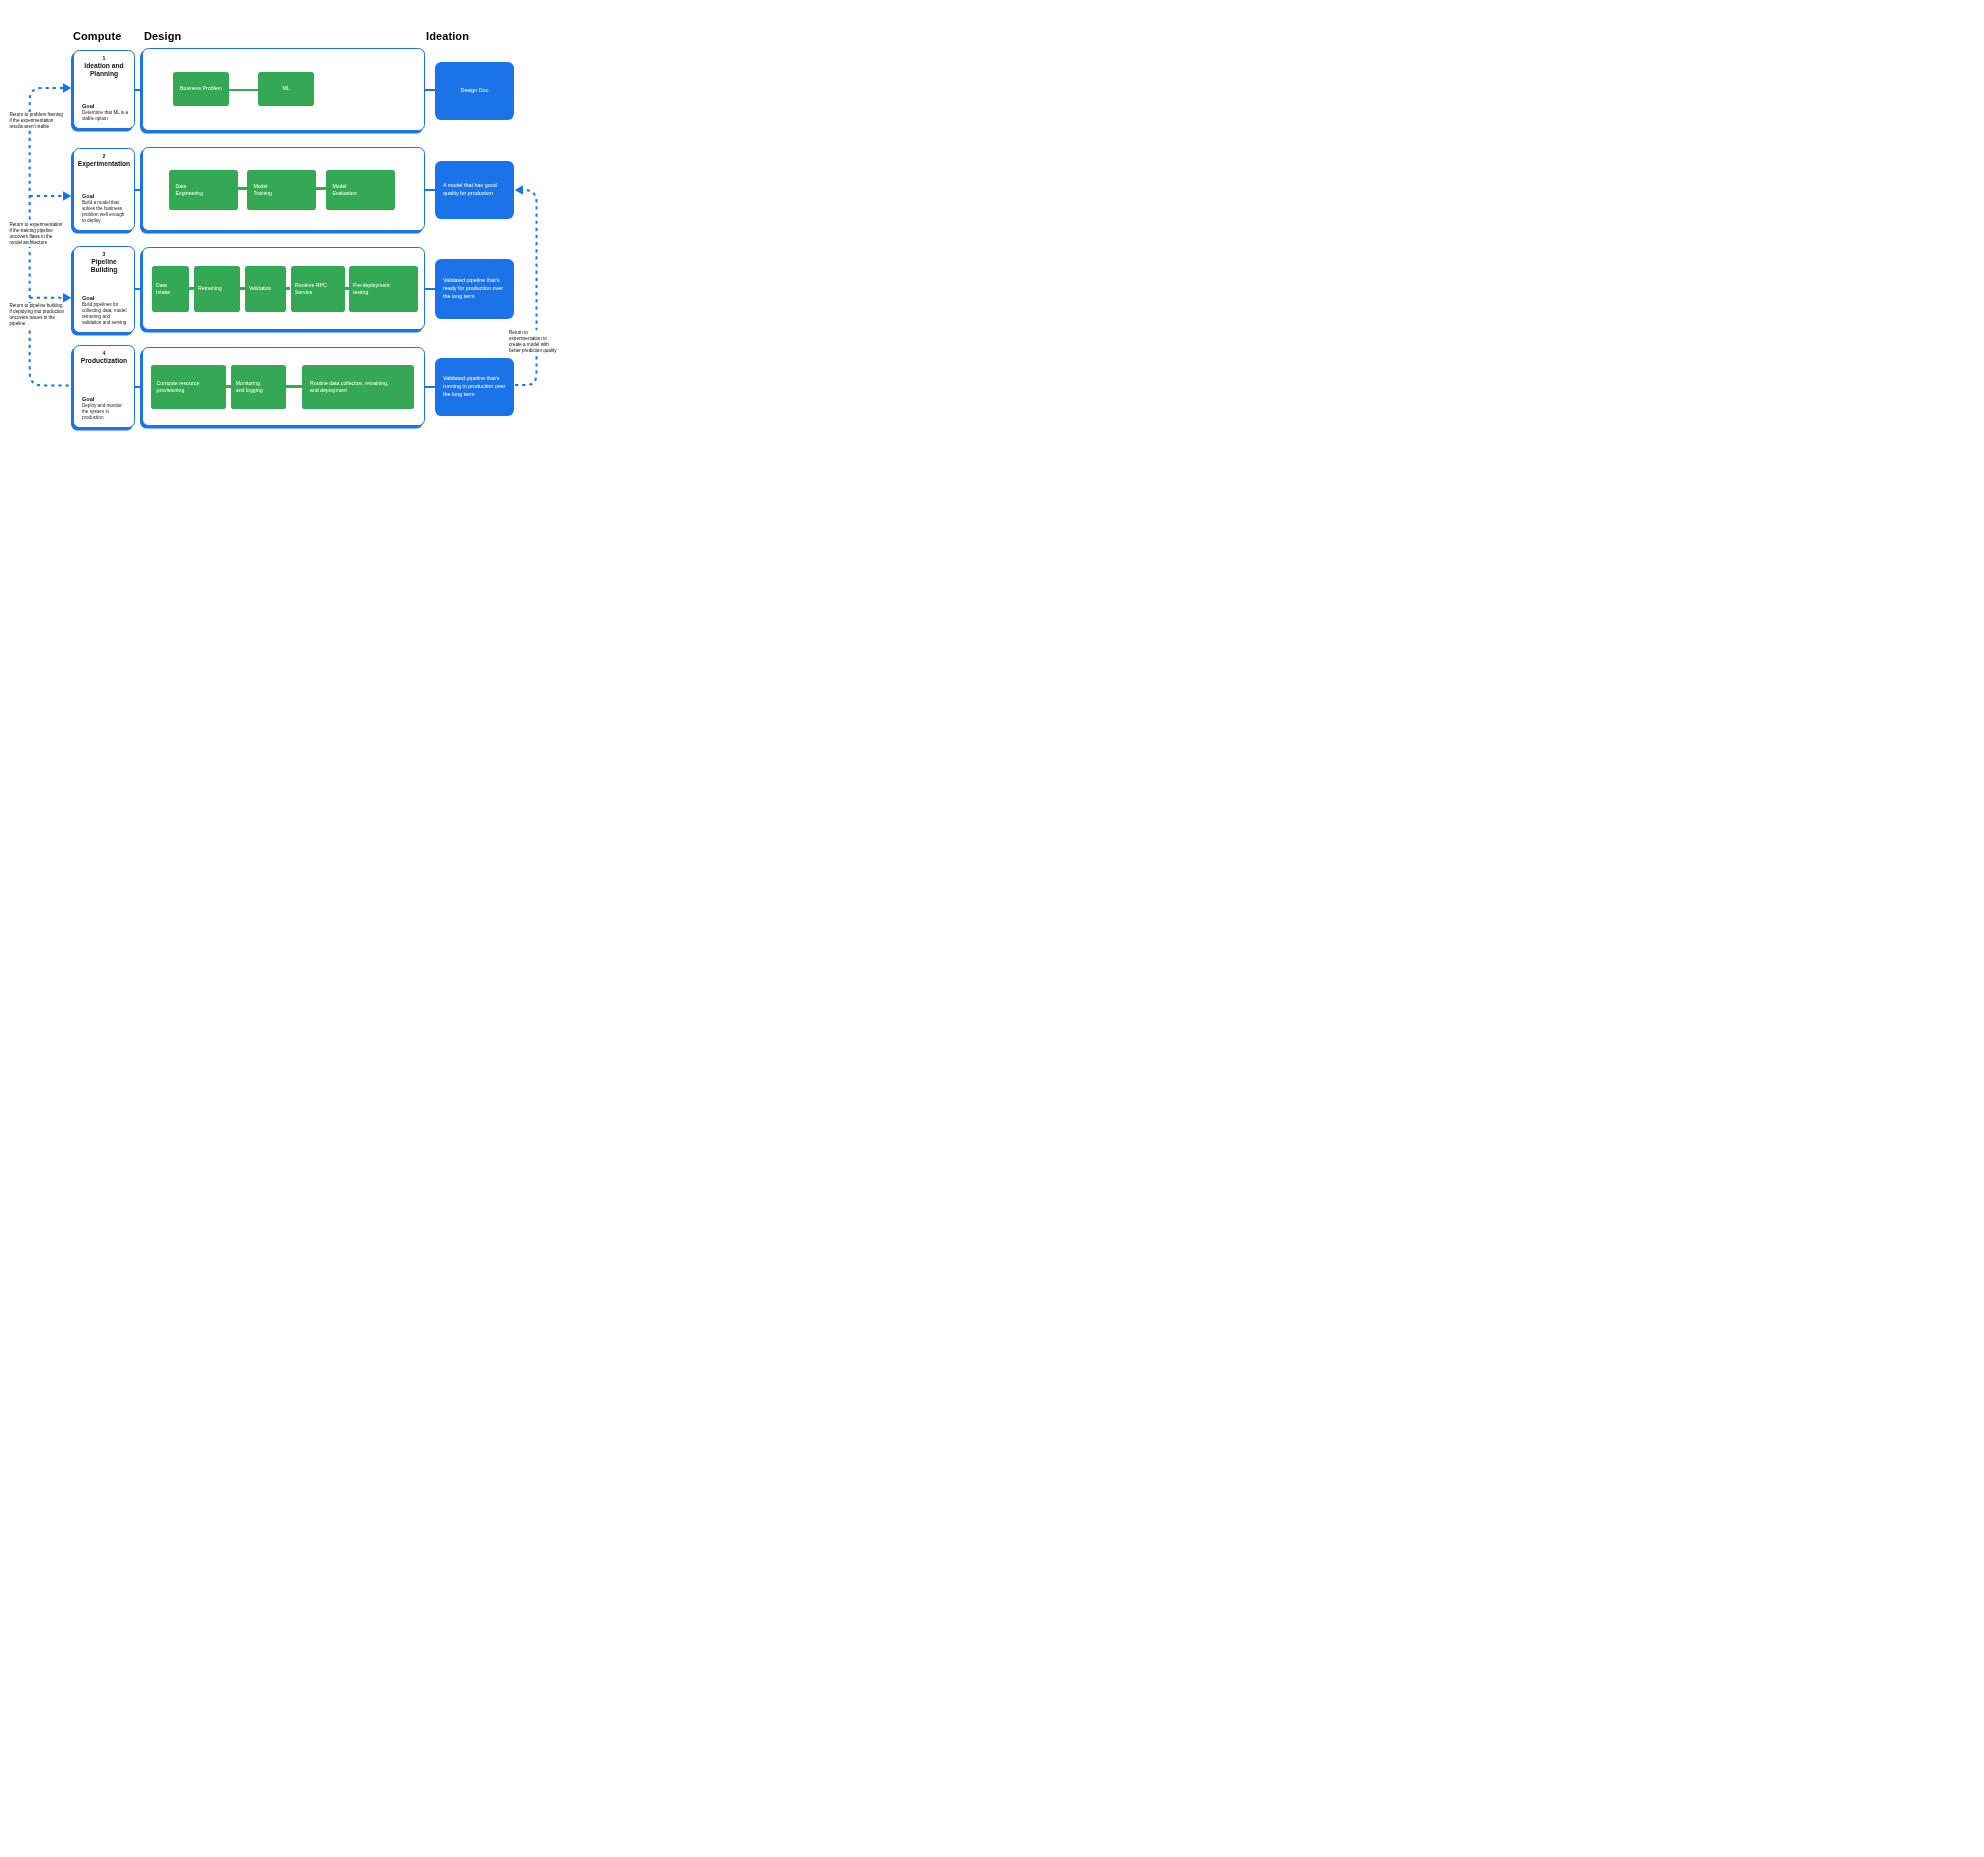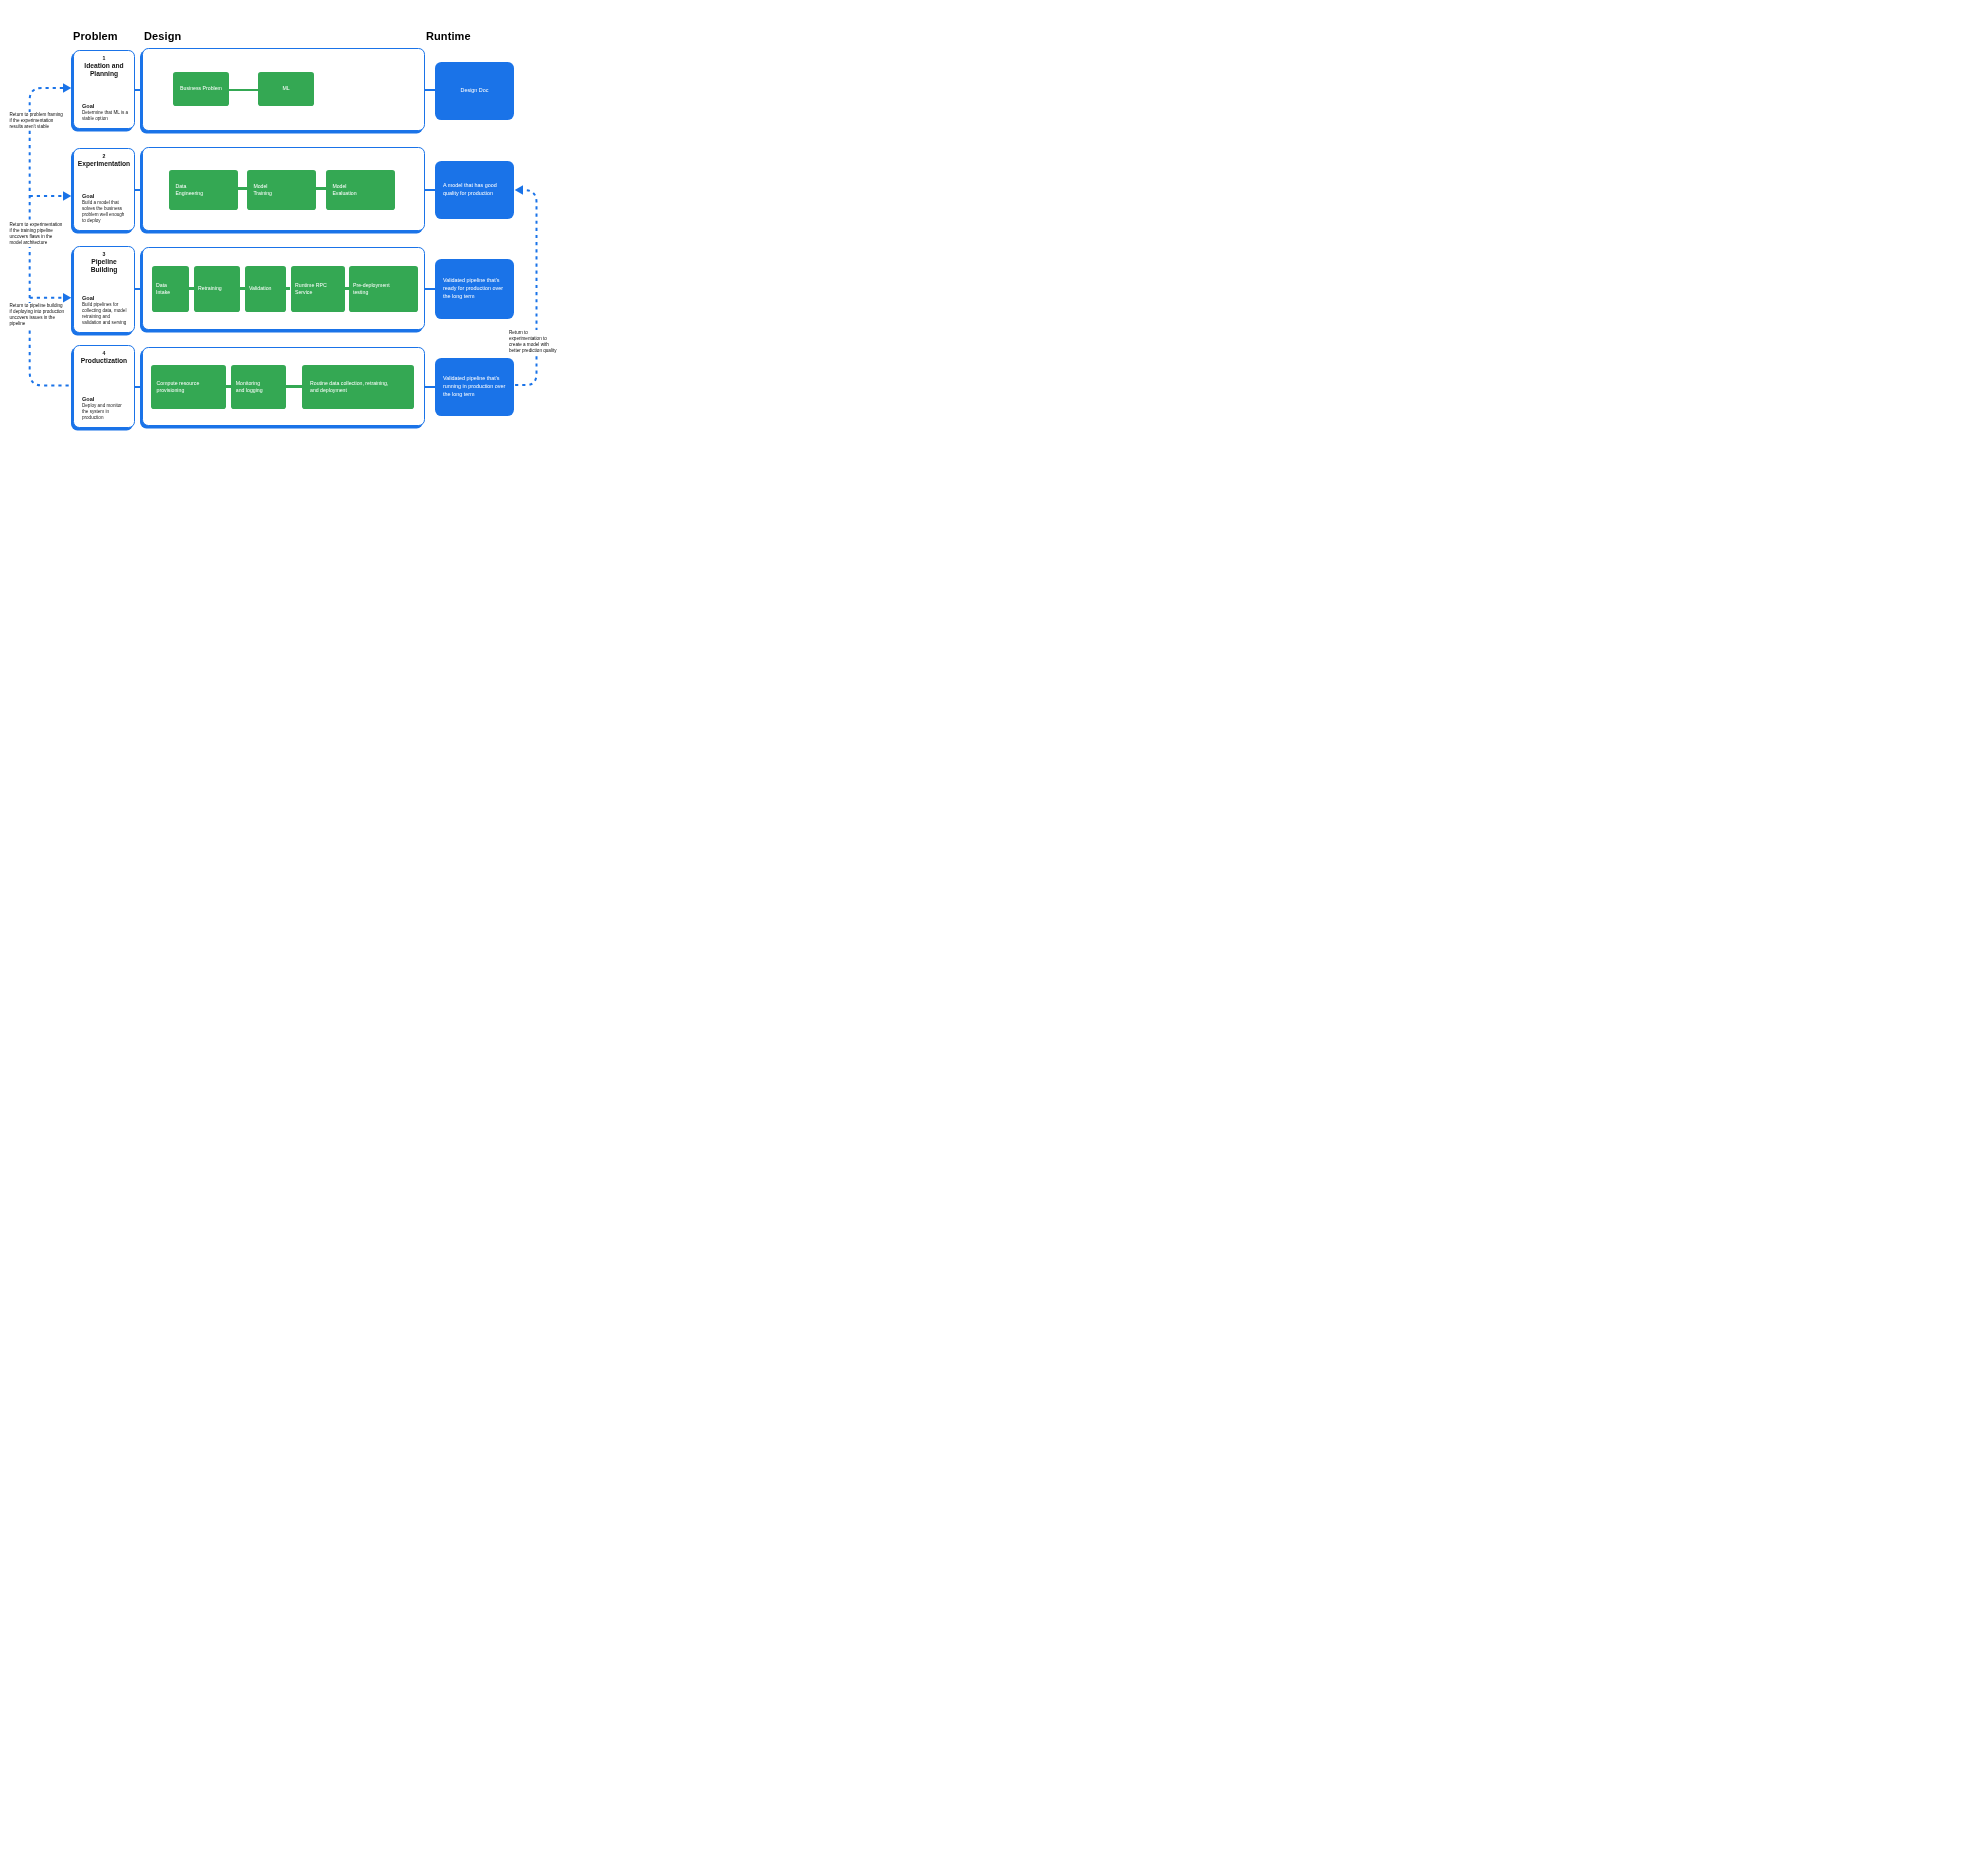--- a/index.html
+++ b/index.html
@@ -54,23 +54,23 @@
     <polygon points="413,512 433,512 423,532" fill="#34A853"></polygon>
     <path d="M 998 517 C 1034 517 1034 447 1000 447" fill="none" stroke="#34A853" stroke-width="5"></path>
     <polygon points="990,452 1010,452 1000,432" fill="#34A853"></polygon>
 
     <path d="M 761 940 C 729 940 729 1003 757 1003" fill="none" stroke="#34A853" stroke-width="5"></path>
     <polygon points="748,998 768,998 758,1018" fill="#34A853"></polygon>
     <path d="M 1043 1000 C 1077 1000 1077 941 1045 941" fill="none" stroke="#34A853" stroke-width="5"></path>
     <polygon points="1036,946 1056,946 1046,926" fill="#34A853"></polygon>
   </svg>
 
-  <div class="hdr" style="left:73px;top:30px;">Problem</div>
+  <div class="hdr" style="left:73px;top:30px;">Compute</div>
   <div class="hdr" style="left:144px;top:30px;">Design</div>
-  <div class="hdr" style="left:426px;top:30px;">Runtime</div>
+  <div class="hdr" style="left:426px;top:30px;">Ideation</div>
 
   <div class="phase" style="top:50px;height:79px;">
     <div class="num">1</div>
     <div class="title">Ideation and Planning</div>
     <div class="goalblock">
       <div class="goal-label">Goal</div>
       <div class="goal-text">Determine that ML is a viable option</div>
     </div>
   </div>
   <div class="taskbox" style="top:48px;height:83px;"></div>

